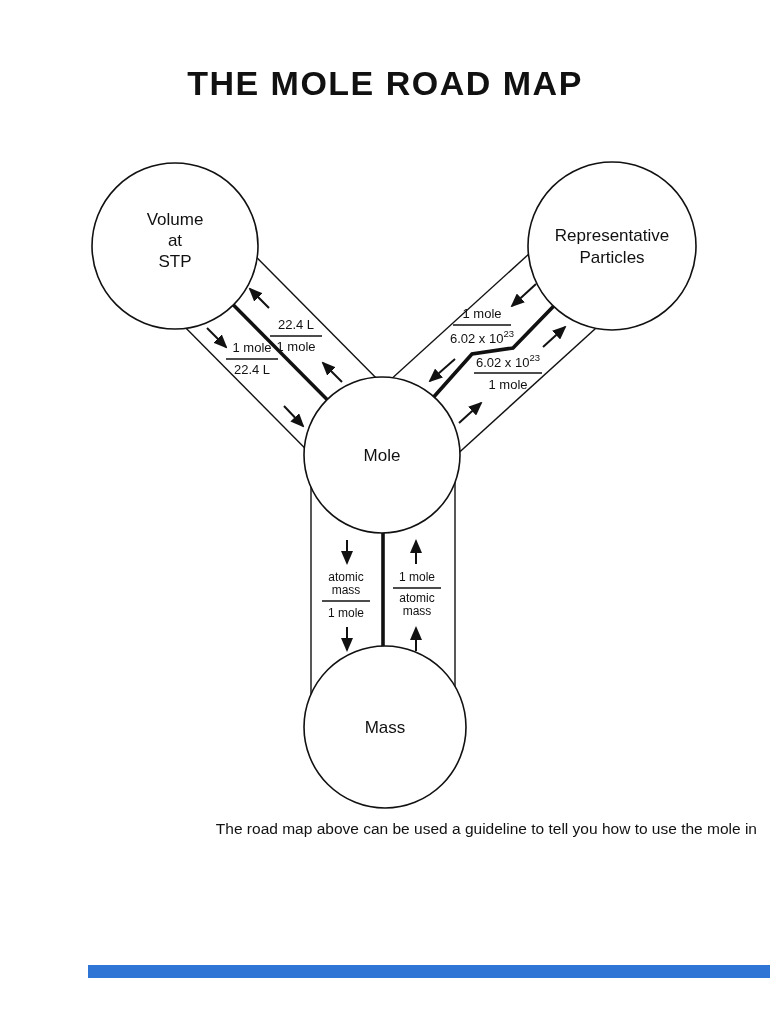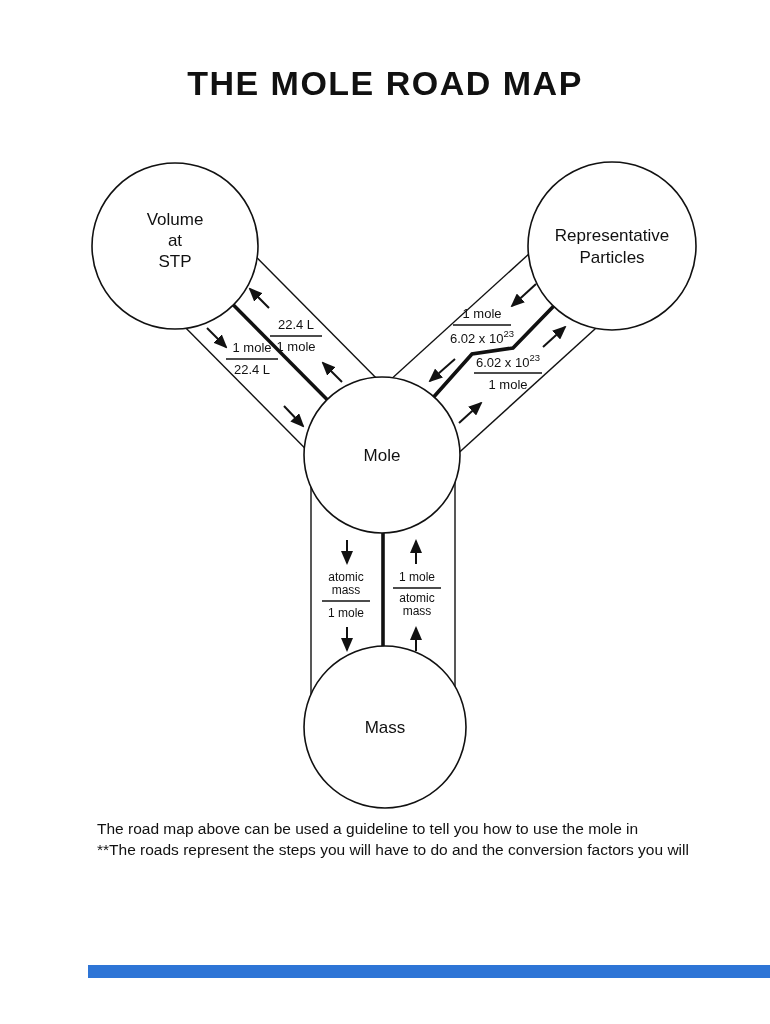--- a/index.html
+++ b/index.html
@@ -19,21 +19,21 @@
   .road-center { stroke:var(--ink, #111111); stroke-width:3.6; fill:none; }
   .arrow { stroke:var(--ink, #111111); stroke-width:2; }
   .frac-bar { stroke:var(--ink, #111111); stroke-width:1.3; }
   .frac { font-size:13px; }
   .frac-sm { font-size:12px; }
   .sup { font-size:9.5px; }
   .node-circle { fill:#ffffff; stroke:var(--ink, #111111); stroke-width:1.6; }
   .node-label { font-size:17px; }
   .footer-text {
     position:absolute; left:97px; top:818px; width:660px;
-    font-size:15.5px; line-height:21px; color:var(--ink, #111111);
+    font-size:15.5px; line-height:21px; color:var(--ink, #111111);text-align:right;
   }
   .footer-bar {
     position:absolute; left:88px; right:0; bottom:0; height:13px;
     background:var(--footer_bar, #2e75d6);
   }
 </style>
 </head>
 <body>
 
 <div class="page">
@@ -135,18 +135,17 @@
     </g>
 
     <g>
       <circle class="node-circle" cx="385" cy="727" r="81"></circle>
       <text class="node-label" x="385" y="733" text-anchor="middle">Mass</text>
     </g>
   </svg>
 
   <div class="footer-text">
     <div>The road map above can be used a guideline to tell you how to use the mole in</div>
-    <div>**The roads represent the steps you will have to do and the conversion factors you will</div>
   </div>
 
   <div class="footer-bar"></div>
 
 </div>
 
 </body></html>

